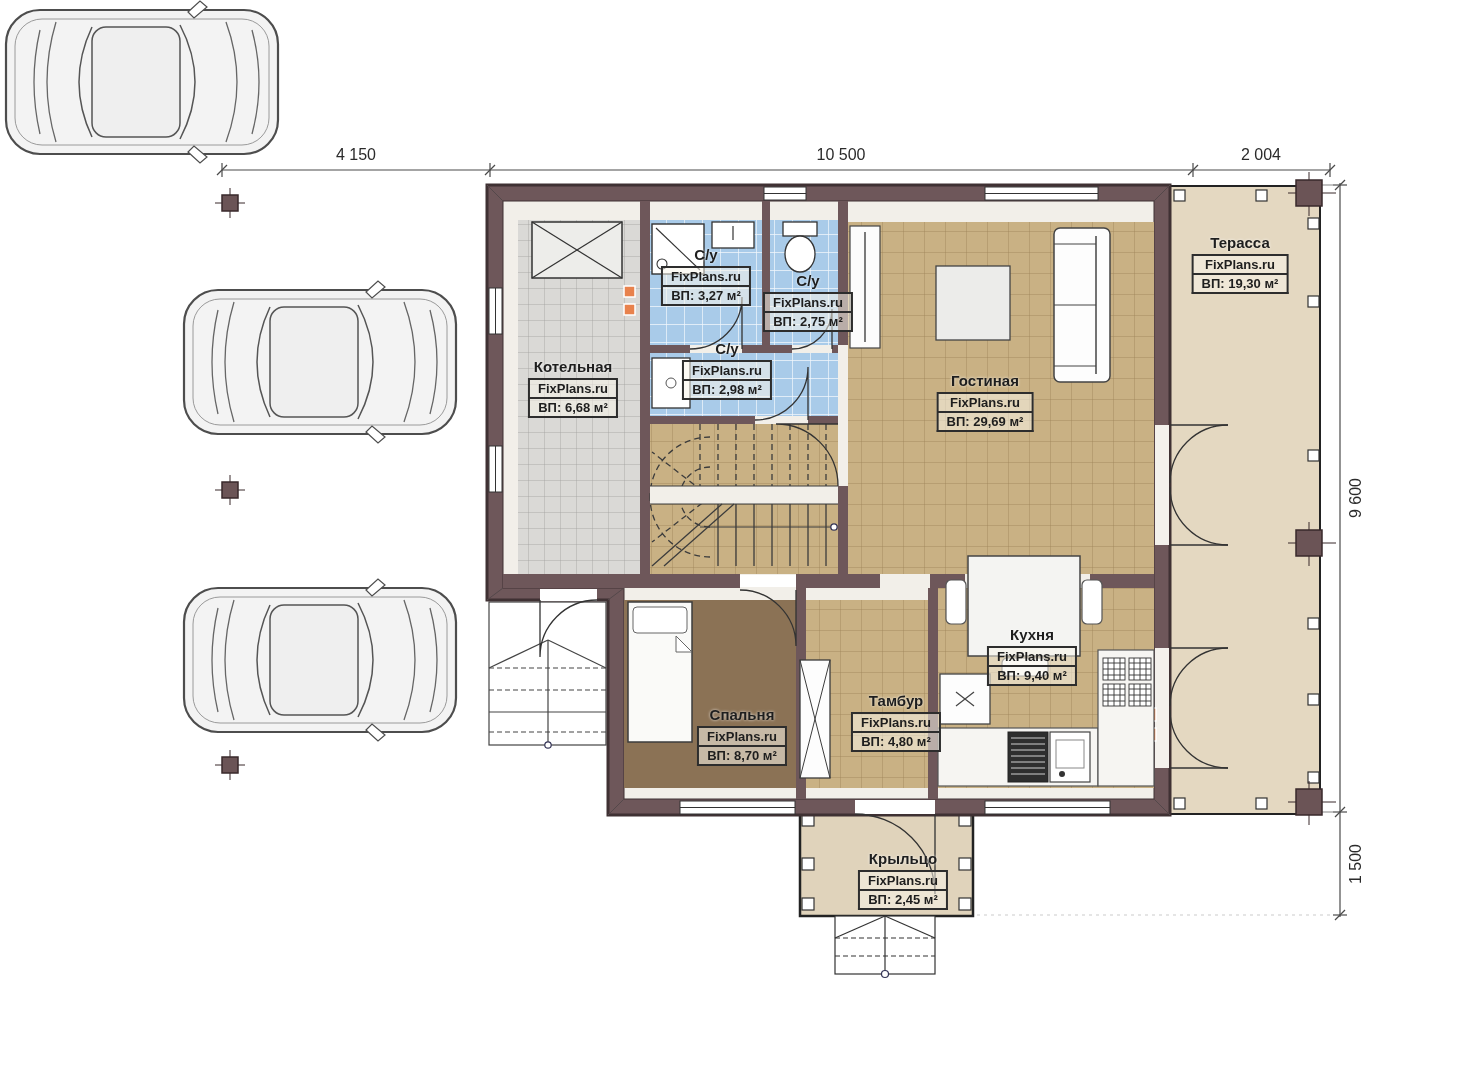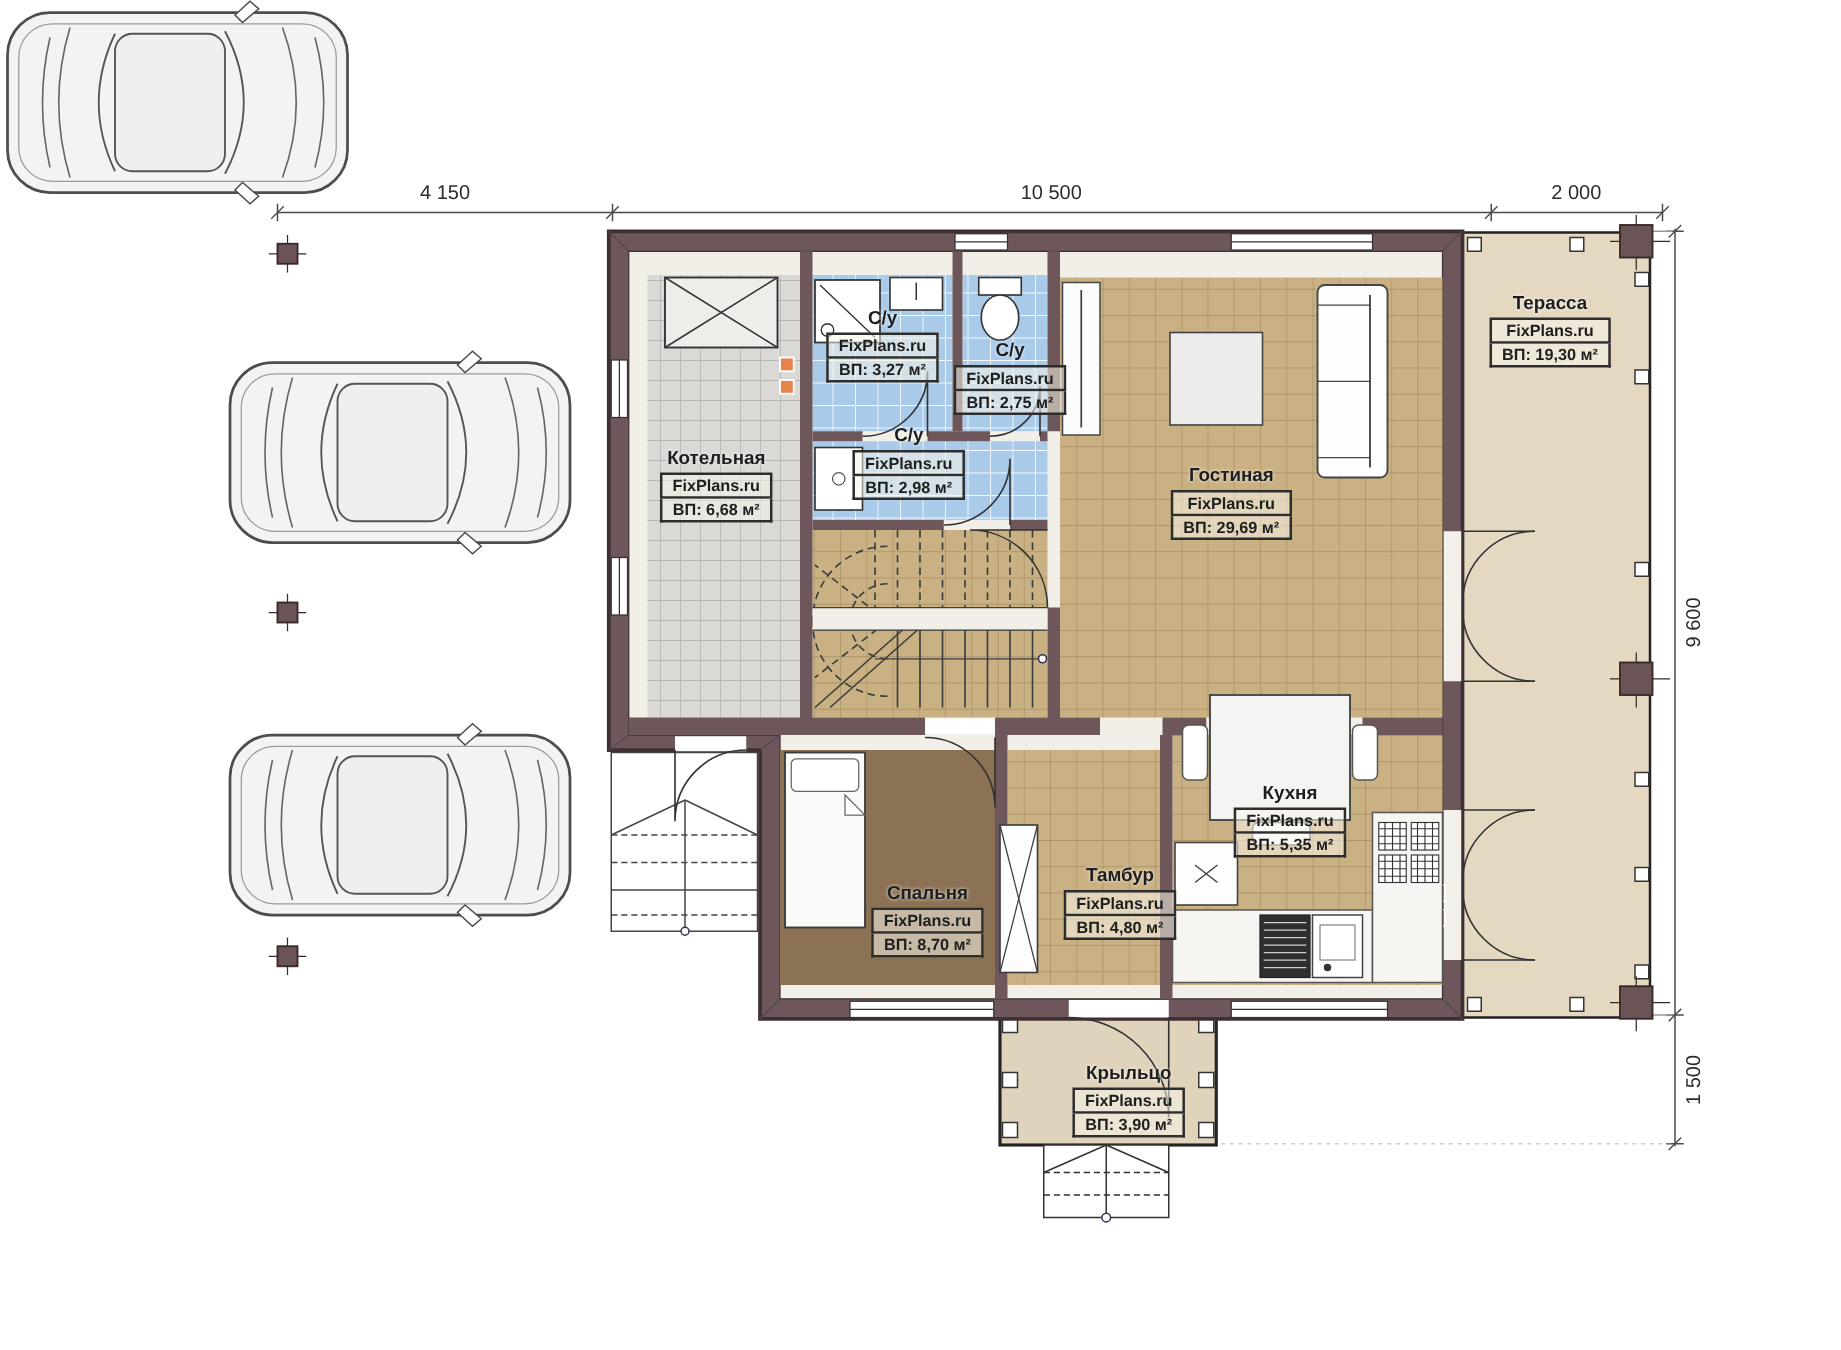--- a/index.html
+++ b/index.html
@@ -365,21 +365,21 @@
         <line x1="1170" y1="185" x2="1154" y2="201"></line>
     <line x1="1170" y1="815" x2="1154" y2="799"></line>
         <line x1="608" y1="815" x2="624" y2="799"></line>
     <line x1="487" y1="600" x2="503" y2="588"></line>
         <line x1="608" y1="600" x2="624" y2="588"></line>
   </g>
 </svg>
 
 <div class="dim dim-top" style="left:356px;top:146px">4 150</div>
 <div class="dim dim-top" style="left:841px;top:146px">10 500</div>
-<div class="dim dim-top" style="left:1261px;top:146px">2 000</div>
+<div class="dim dim-top" style="left:1261px;top:146px">2 004</div>
 <div class="dim dim-right" style="left:1356px;top:498px">9 600</div>
 <div class="dim dim-right" style="left:1356px;top:864px">1 500</div>
 
 <div class="rlabel" style="left:573px;top:358px">
   <div class="rname">Котельная</div>
   <span class="rbox">FixPlans.ru</span>
   <span class="rbox rbox2">ВП: 6,68 м²</span>
 </div>
 <div class="rlabel" style="left:706px;top:246px">
   <div class="rname">С/у</div>
@@ -412,21 +412,21 @@
   <span class="rbox rbox2">ВП: 8,70 м²</span>
 </div>
 <div class="rlabel" style="left:896px;top:692px">
   <div class="rname">Тамбур</div>
   <span class="rbox">FixPlans.ru</span>
   <span class="rbox rbox2">ВП: 4,80 м²</span>
 </div>
 <div class="rlabel" style="left:1032px;top:626px">
   <div class="rname">Кухня</div>
   <span class="rbox">FixPlans.ru</span>
-  <span class="rbox rbox2">ВП: 5,35 м²</span>
+  <span class="rbox rbox2">ВП: 9,40 м²</span>
 </div>
 <div class="rlabel" style="left:903px;top:850px">
   <div class="rname">Крыльцо</div>
   <span class="rbox">FixPlans.ru</span>
-  <span class="rbox rbox2">ВП: 3,90 м²</span>
+  <span class="rbox rbox2">ВП: 2,45 м²</span>
 </div>
 
 </div>
 
 </body></html>

